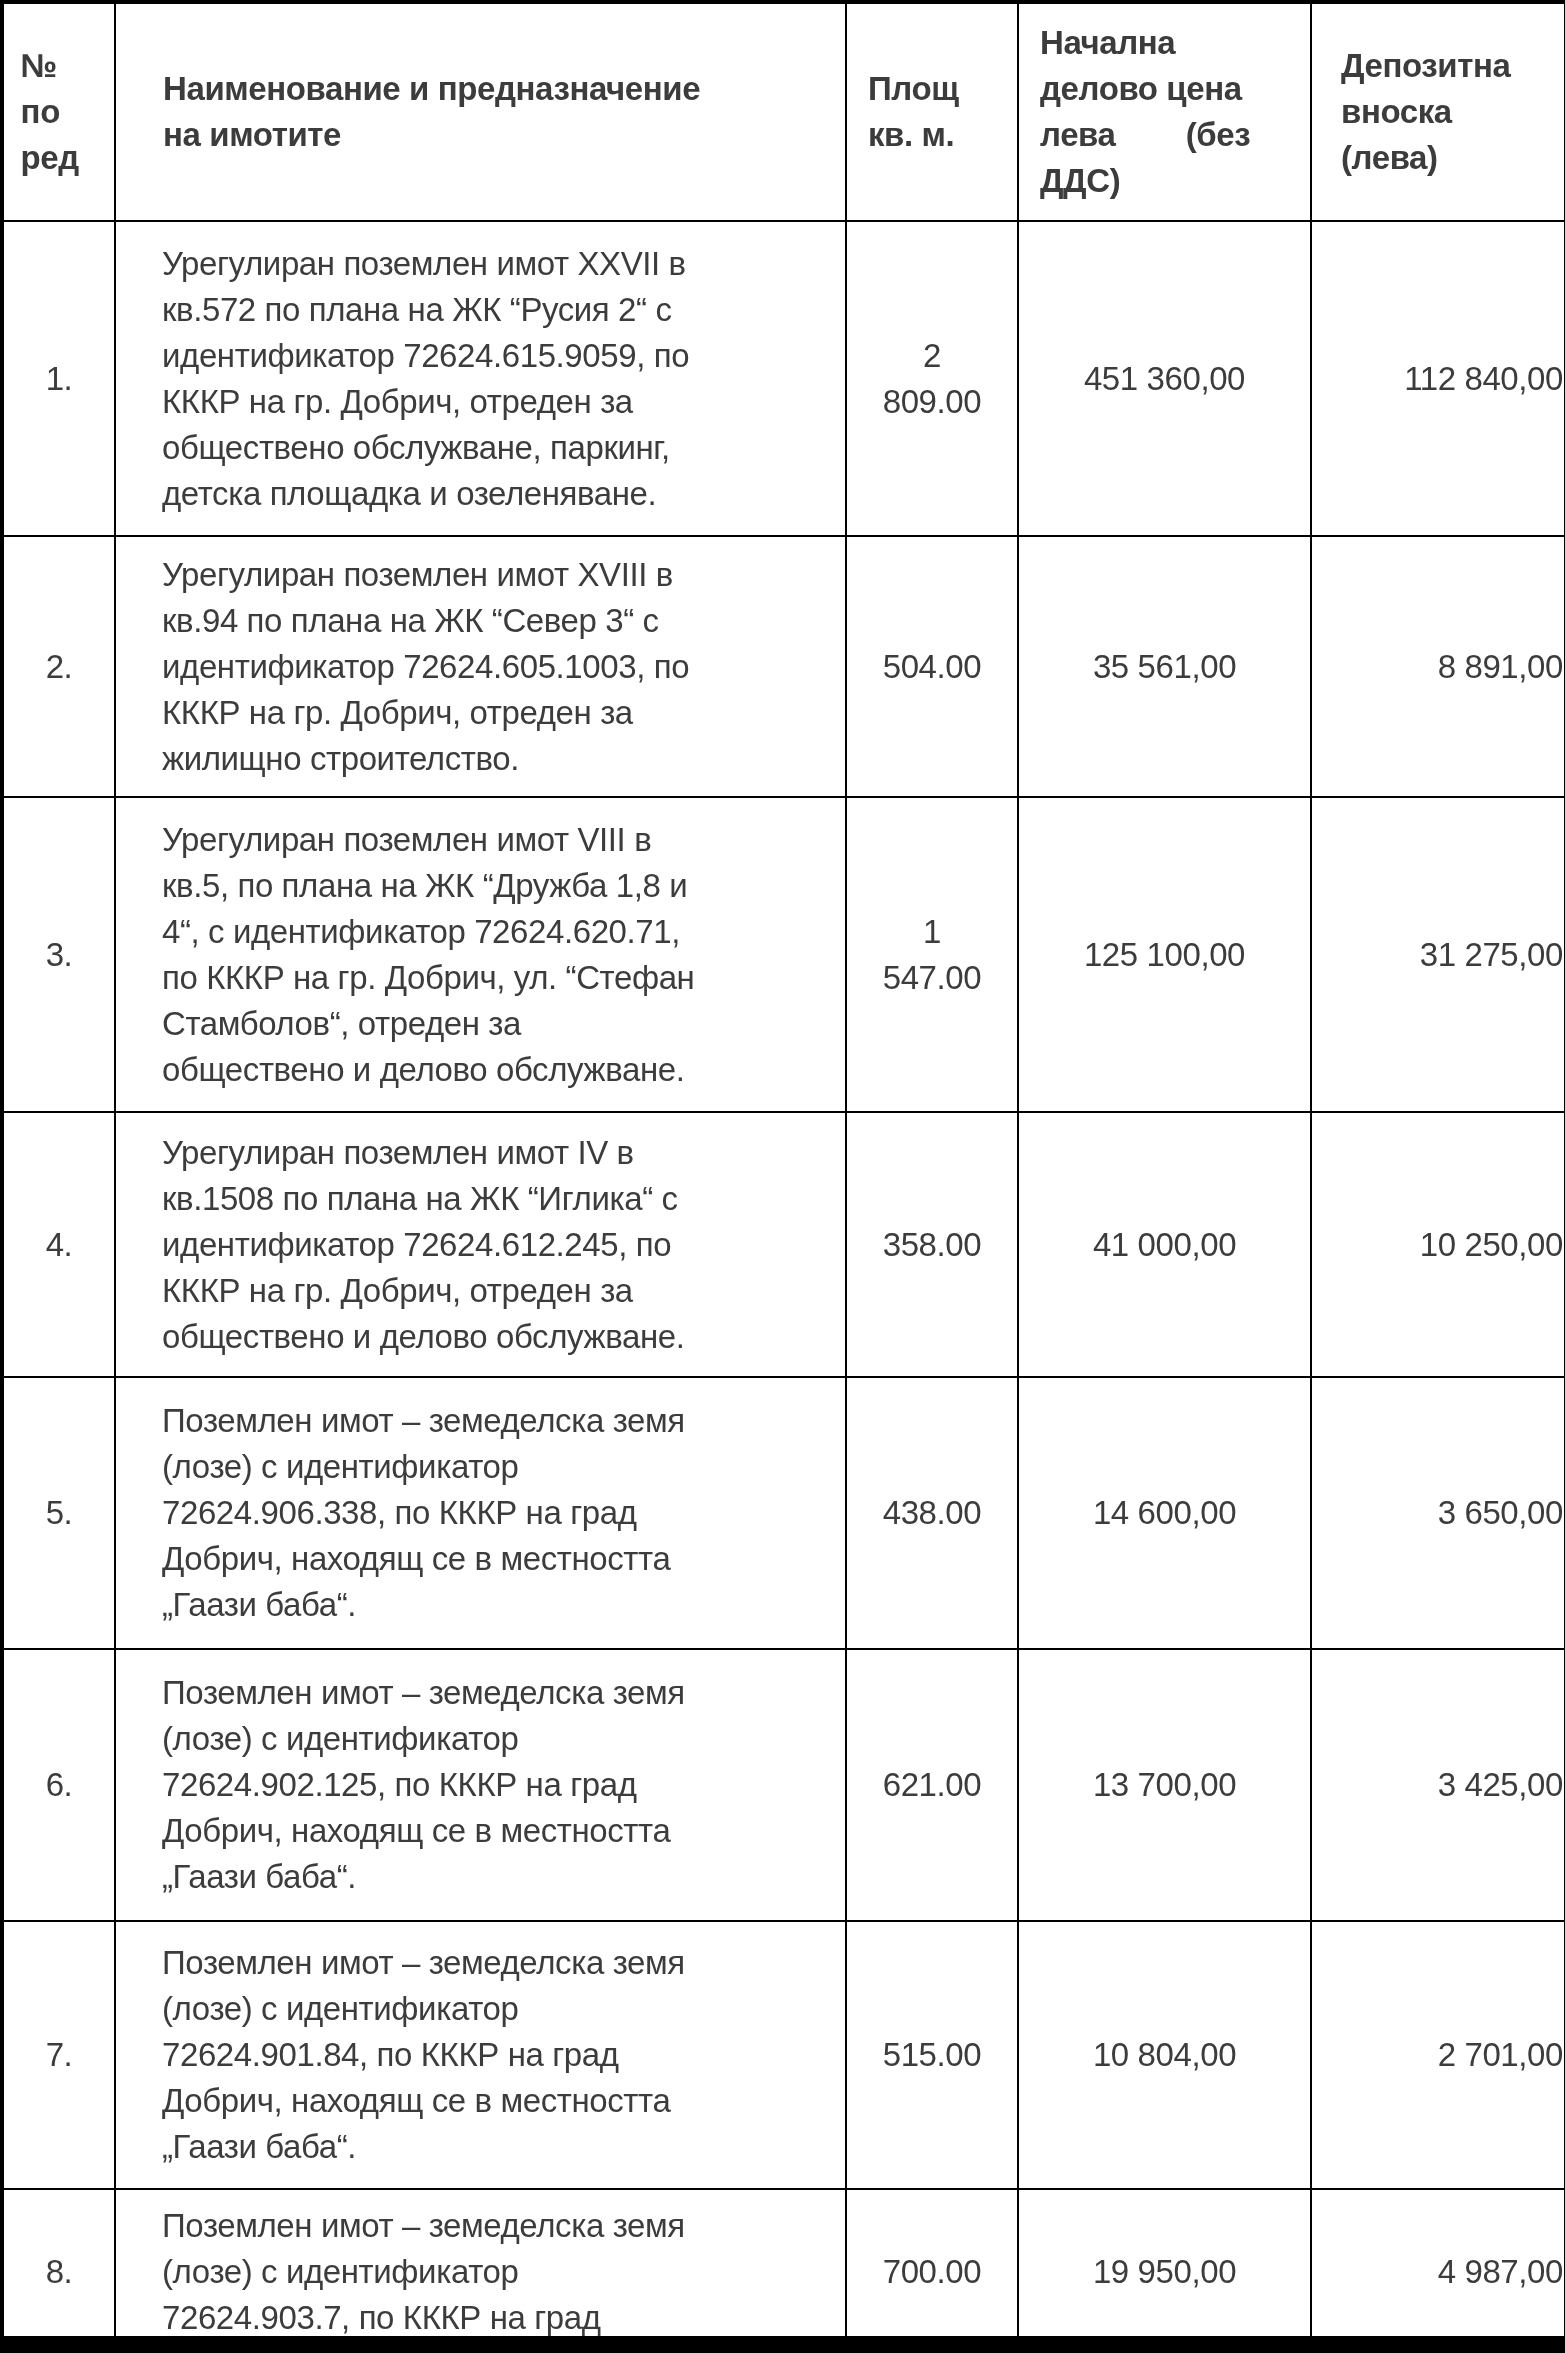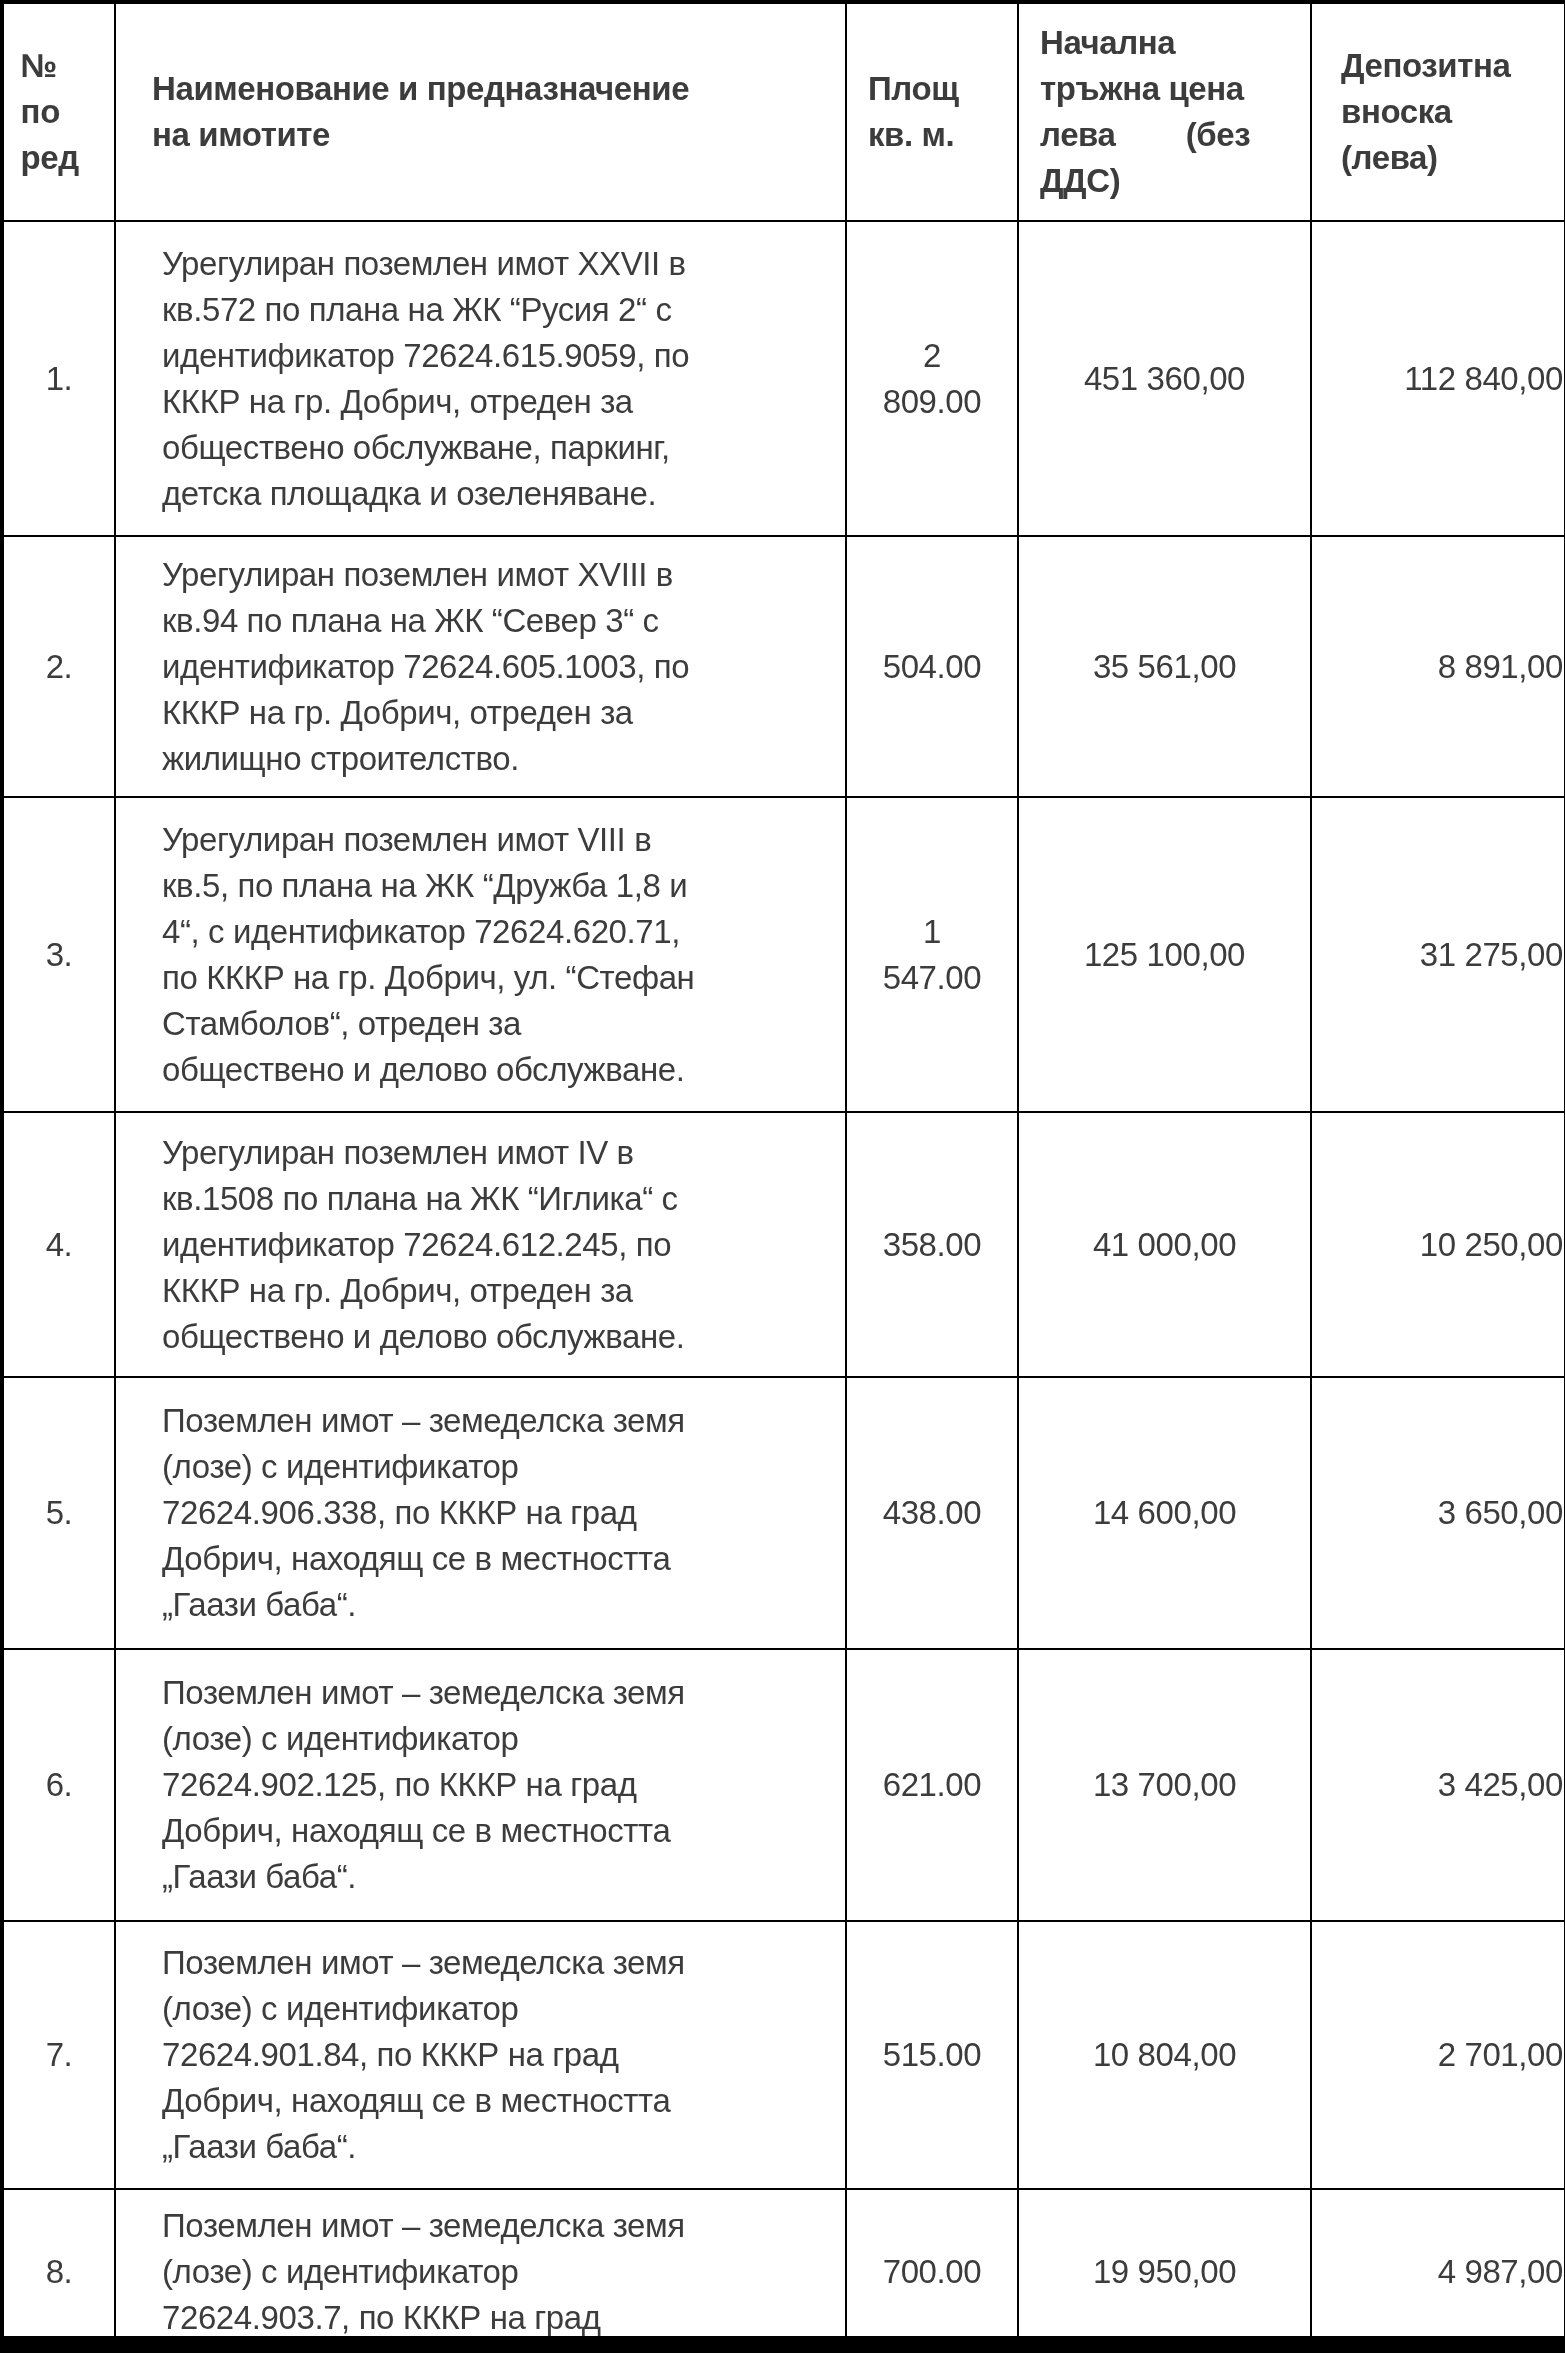--- a/index.html
+++ b/index.html
@@ -35,21 +35,21 @@
     font-weight: bold;
     text-align: left;
     white-space: pre-wrap;
   }
   tbody td {
     white-space: pre-line;
     font-weight: normal;
     margin-left: 44px;
   }
   th.h-num     { padding-left: 16.6px; }
-  th.h-name    { padding-left: 36px; padding-right: 16.6px; }
+  th.h-name    { padding-left: 47px; padding-right: 16.6px; }
   th.h-area    { padding-left: 21px; }
   th.h-price   { padding-left: 21px; padding-right: 12.4px; }
   th.h-deposit { padding-left: 29px; }
   td.c-num     { text-align: center; }
   td.c-name    { text-align: left; padding-left: 46px; padding-right: 21px; }
   td.c-area    { text-align: center; }
   td.c-price   { text-align: center; }
   td.c-deposit { text-align: right; }
   tr.hr  { height: 219px; }
   tr.r1  { height: 315px; }
@@ -84,21 +84,21 @@
     <thead>
       <tr class="hr">
         <th class="h-num">№
 по
 ред</th>
         <th class="h-name">Наименование и предназначение
 на имотите</th>
         <th class="h-area">Площ
 кв. м.</th>
         <th class="h-price">Начална
-тръжна цена
+делово цена
 лева        (без
 ДДС)</th>
         <th class="h-deposit">Депозитна
 вноска
 (лева)</th>
       </tr>
     </thead>
     <tbody>
       <tr class="r1">
         <td class="c-num">1.</td>

